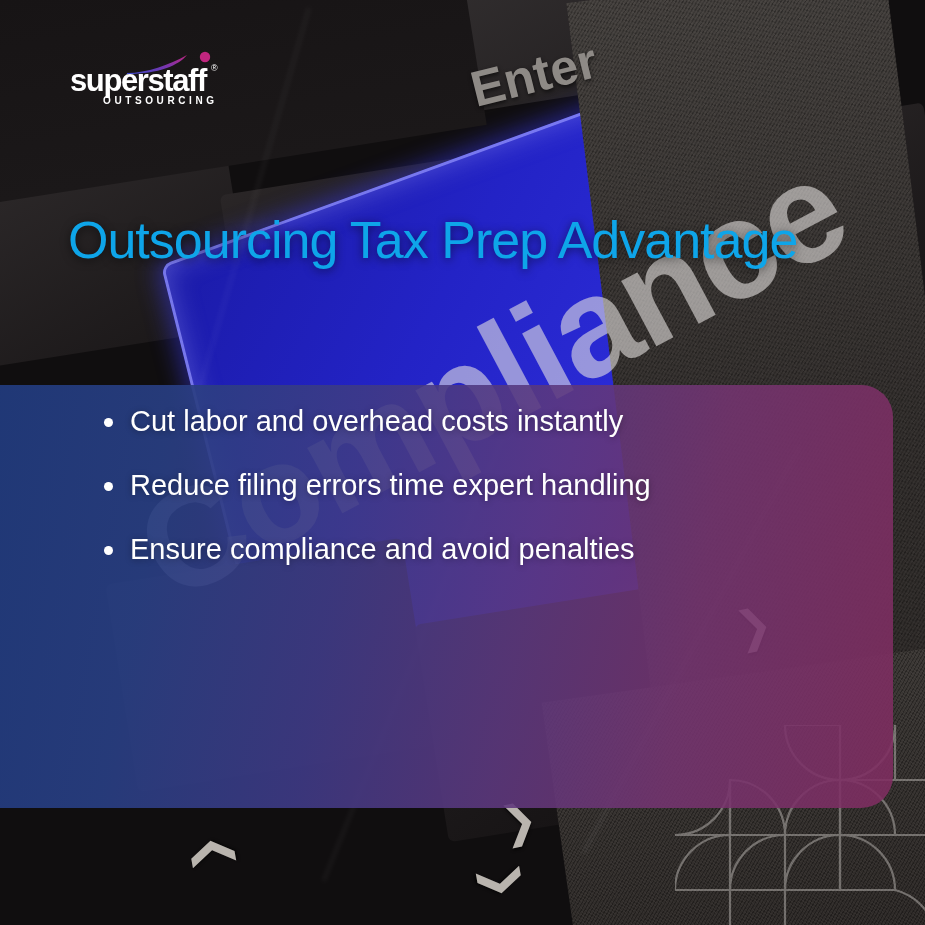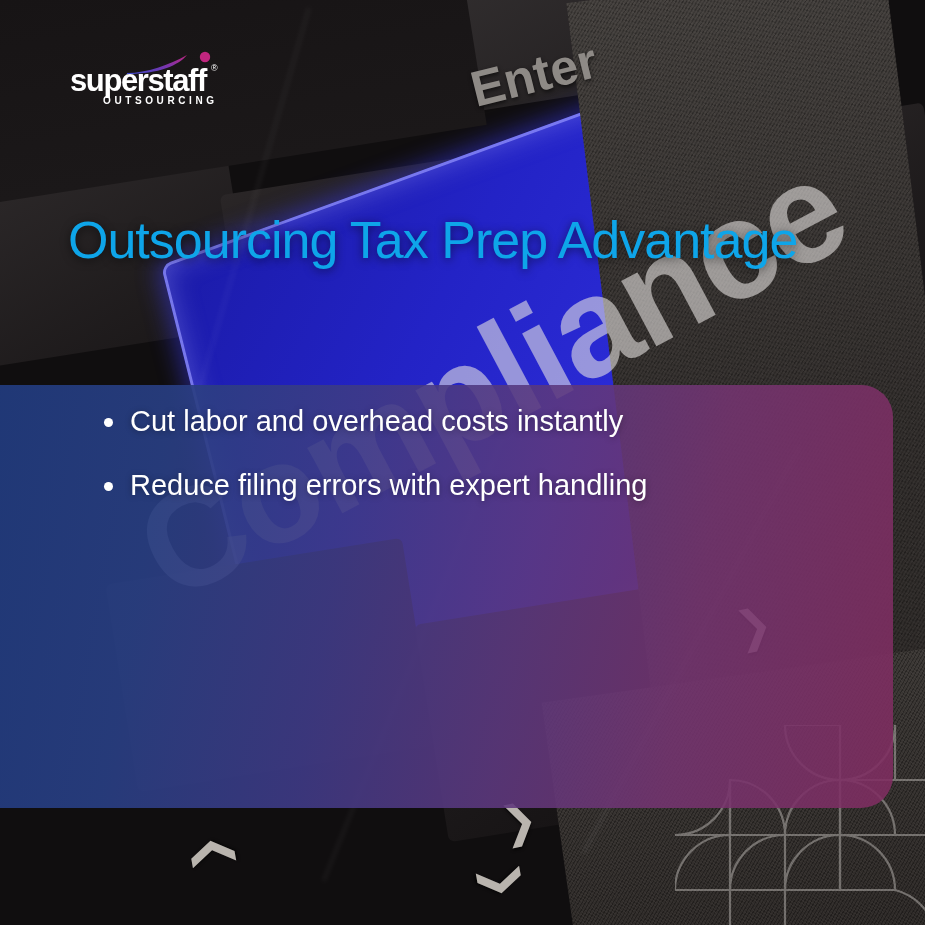--- a/index.html
+++ b/index.html
@@ -235,17 +235,18 @@
     <div class="logo-word">superstaff</div>
     <div class="logo-reg">®</div>
     <div class="logo-sub">OUTSOURCING</div>
   </div>
 
   <div class="title">Outsourcing Tax Prep Advantage</div>
 
   <div class="panel">
     <ul class="panel-list">
       <li>Cut labor and overhead costs instantly</li>
-      <li>Reduce filing errors with expert handling</li>
+      <li>Reduce filing errors time expert handling</li>
+      <li>Ensure compliance and avoid penalties</li>
     </ul>
   </div>
 
 </div>
 
 </body></html>

